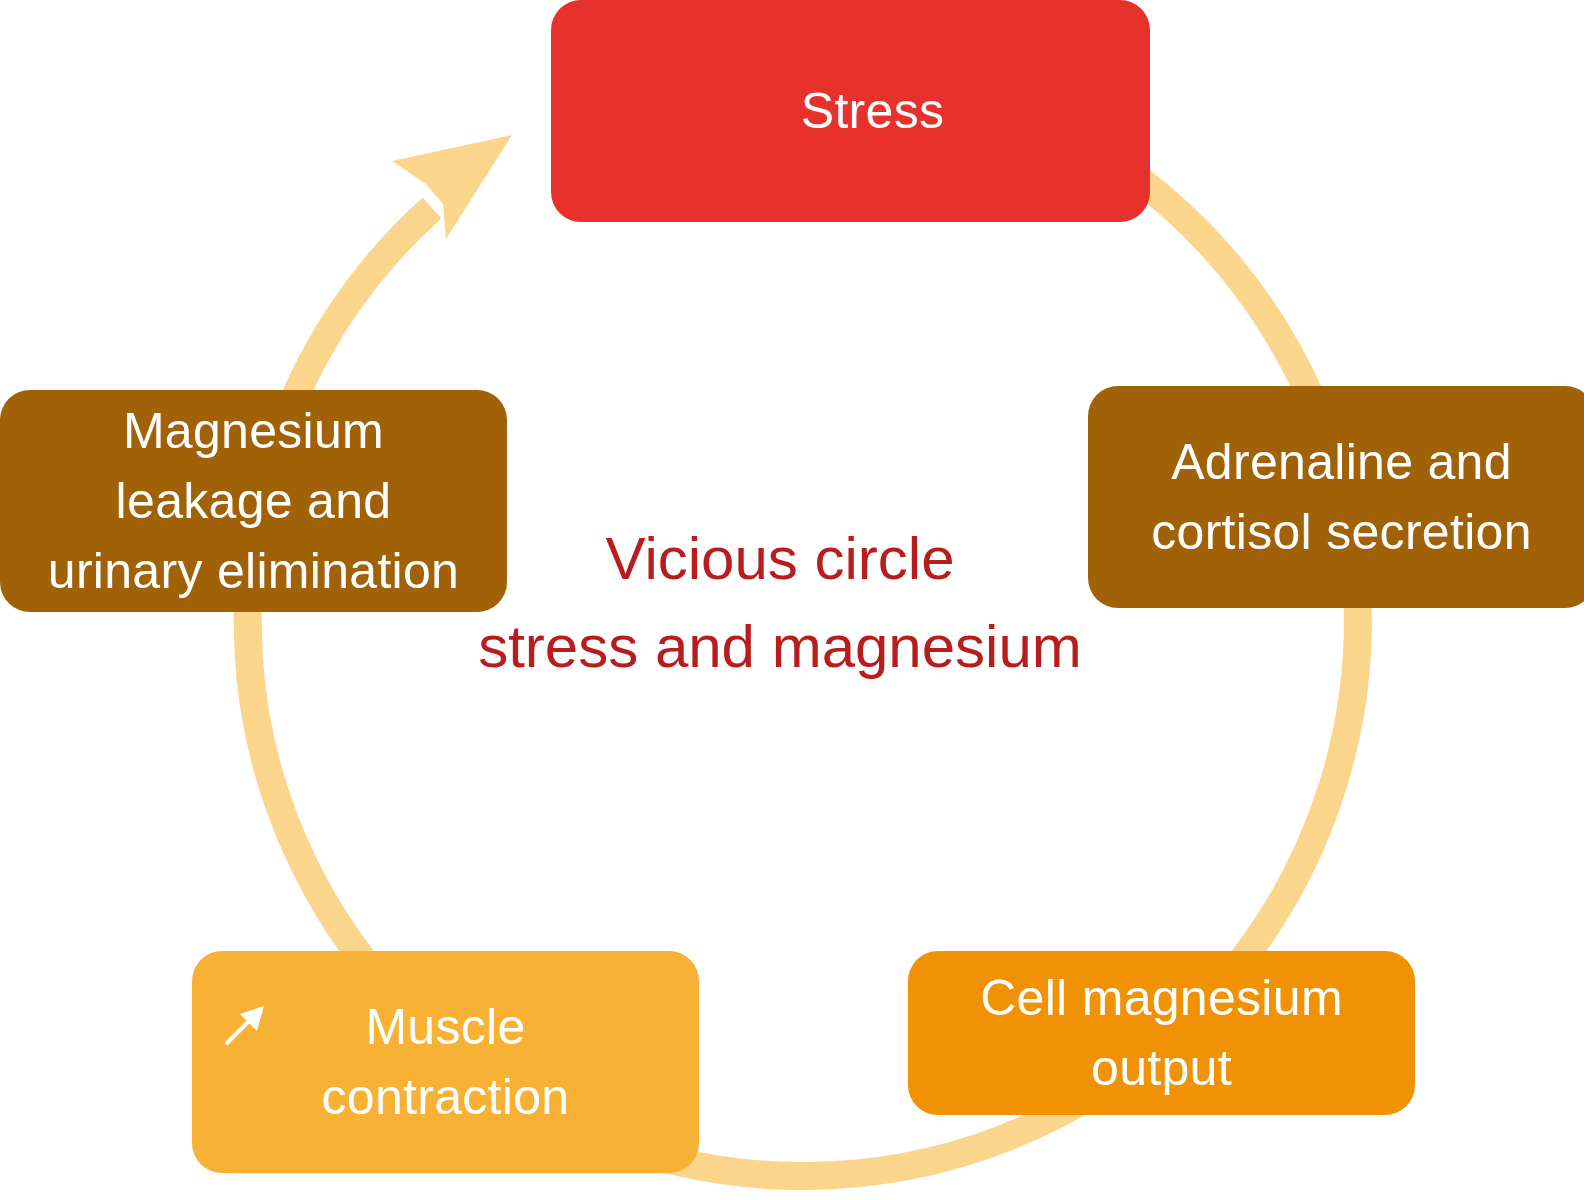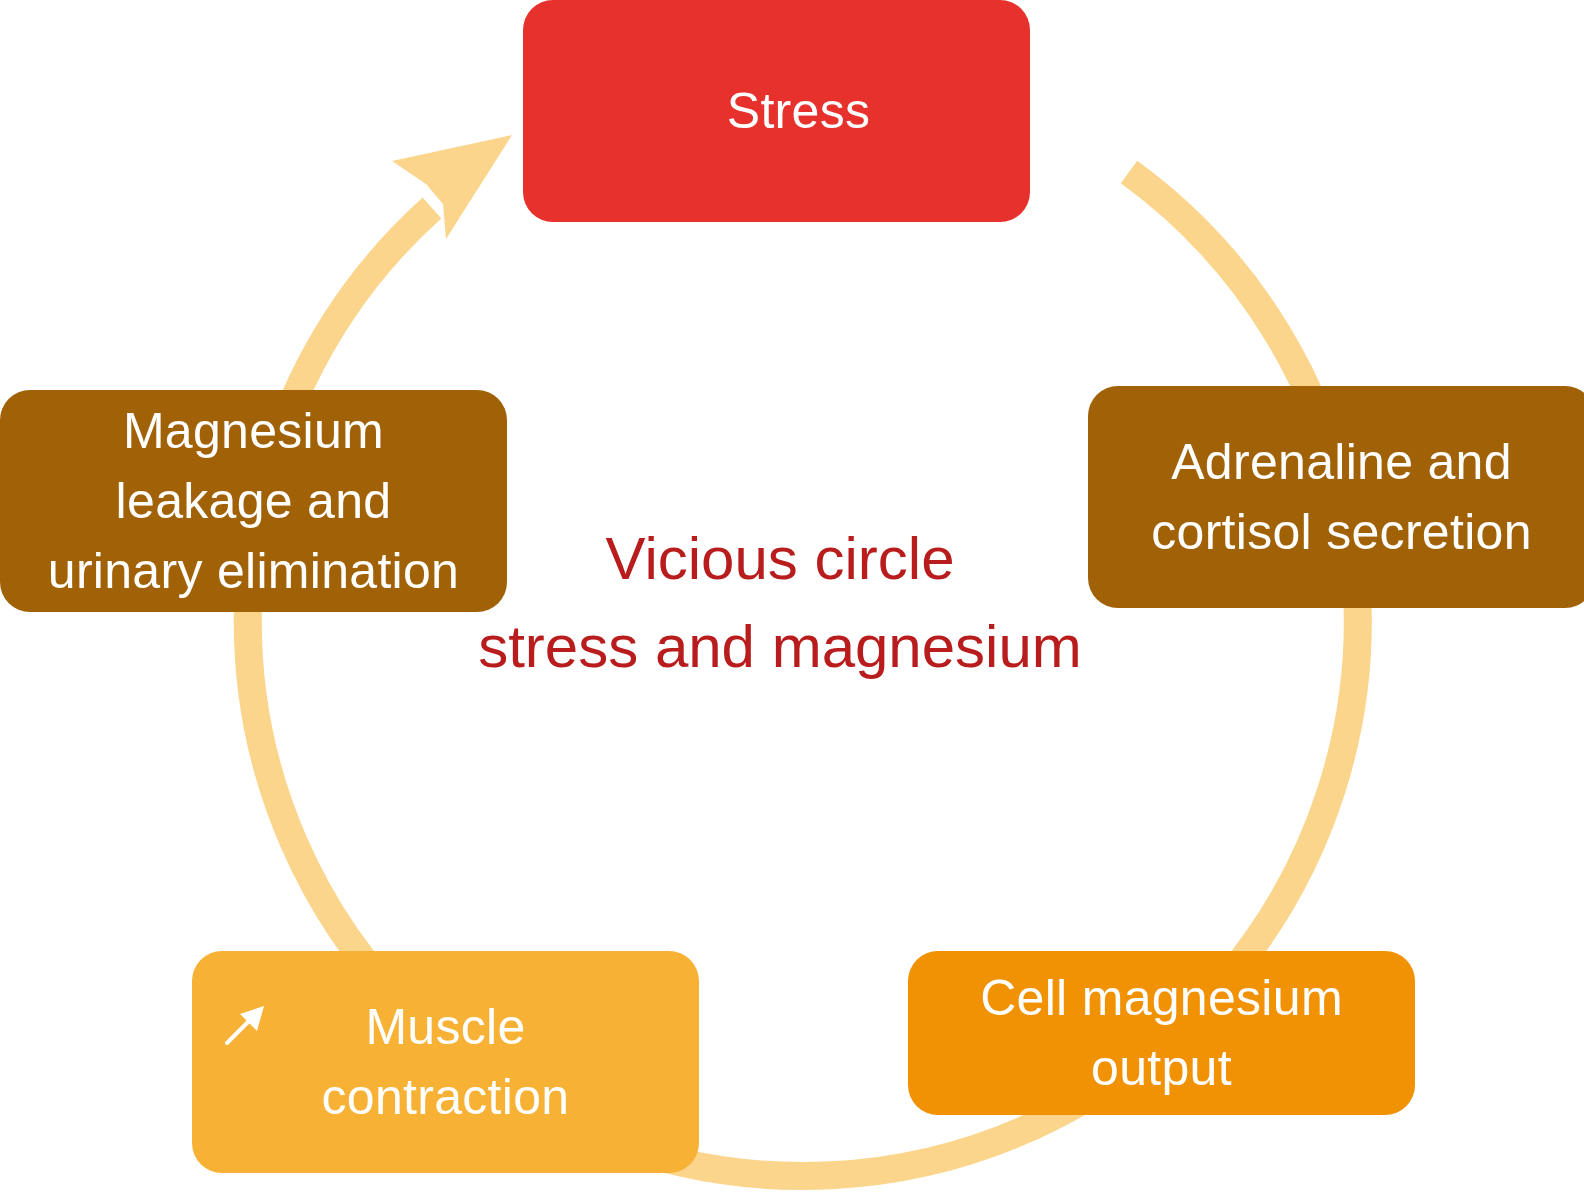--- a/index.html
+++ b/index.html
@@ -31,21 +31,21 @@
       text-align: center;
       color: #ffffff;
       font-size: 50px;
       line-height: 70px;
       letter-spacing: 0.3px;
     }
     .node .label {
       white-space: pre-line;
     }
     #node-stress {
-      left: 523px; top: 0px; width: 507px; height: 222px; padding-left: 44px;
+      left: 551px; top: 0px; width: 599px; height: 222px; padding-left: 44px;
     }
     #node-adrenaline {
       left: 1060px; top: 386px; width: 507px; height: 222px;
     }
     #node-cell-output {
       left: 908px; top: 951px; width: 507px; height: 164px;
     }
     #node-muscle {
       left: 192px; top: 951px; width: 507px; height: 222px;
     }

